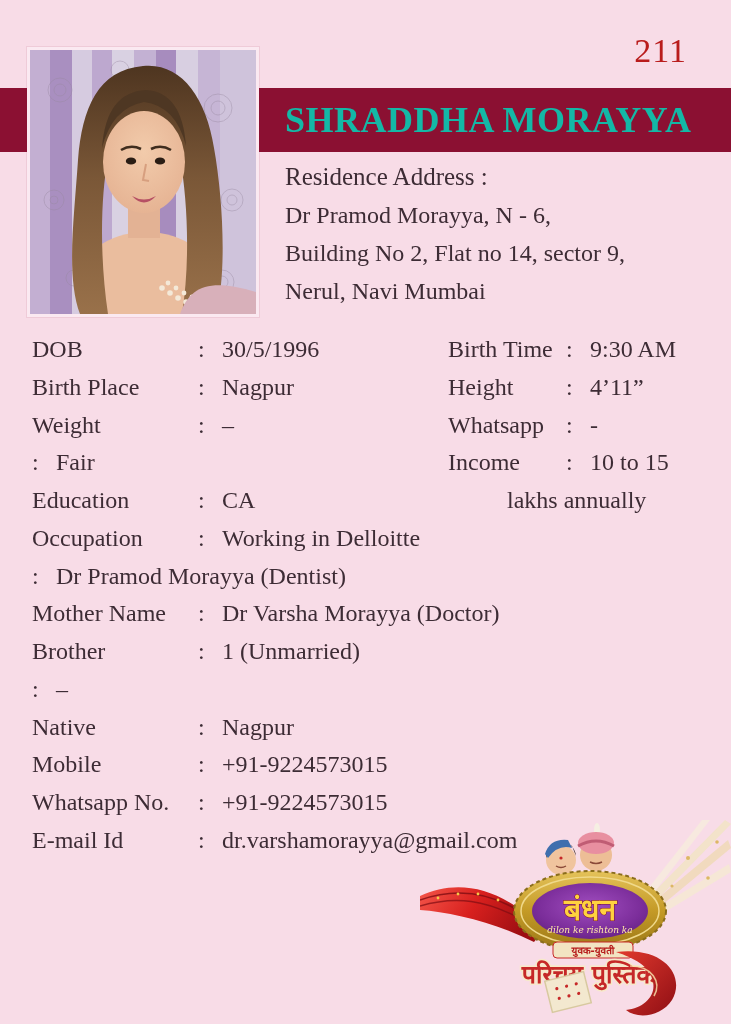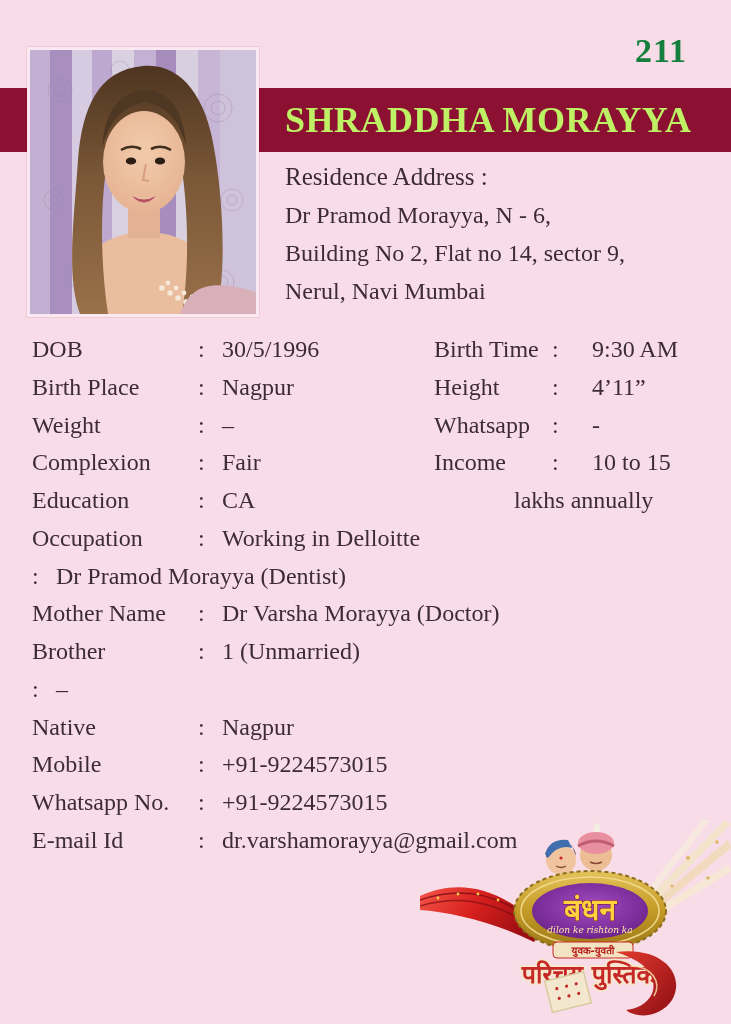--- a/index.html
+++ b/index.html
@@ -1,36 +1,36 @@
 <!DOCTYPE html>
 <html><head>
 <meta charset="utf-8">
 <style>
   html,body{margin:0;padding:0;}
   .page{position:relative;width:731px;height:1024px;background:#F8DCE7;overflow:hidden;
         font-family:"Liberation Serif","DejaVu Serif",serif;color:#3D2C35;}
-  .ref-number{position:absolute;top:32px;right:44px;font-size:34px;font-weight:bold;
-        color:#15803d;letter-spacing:1px;text-align:center;}
+  .ref-number{position:absolute;top:32px;right:44px;font-size:34px;font-weight:normal;
+        color:#b91c1c;letter-spacing:1px;text-align:center;}
   .name-bar{position:absolute;left:0;top:88px;width:731px;height:64px;background:#8B1032;}
   .name-text{position:absolute;left:285px;top:0;line-height:64px;font-size:36px;font-weight:bold;
-        color:#bef264;letter-spacing:.5px;white-space:nowrap;}
+        color:#14b8a6;letter-spacing:.5px;white-space:nowrap;}
   .photo-frame{position:absolute;left:27px;top:47px;width:232px;height:270px;background:#FBE9F1;
         padding:3px;box-sizing:border-box;box-shadow:0 0 0 1px rgba(139,16,50,.08);}
   .photo-frame svg{display:block;width:100%;height:100%;}
   .address{position:absolute;left:285px;top:158px;font-size:24px;line-height:38px;}
   .address-heading{font-weight:normal;font-size:25px;}
   .details-left{position:absolute;left:32px;top:336px;}
-  .details-right{position:absolute;left:434px;top:336px;}
+  .details-right{position:absolute;left:448px;top:336px;}
   .row{height:37.75px;display:flex;font-size:24px;white-space:nowrap;}
   .details-left .lbl{display:inline-block;width:166px;}
   .details-left .col{display:inline-block;width:24px;}
   .details-right .lbl{display:inline-block;width:118px;}
   .details-right .col{display:inline-block;width:24px;}
-  .details-right .val{margin-left:16px;}
-  .details-right .cont{margin-left:80px;}
+  .details-right .val{}
+  .details-right .cont{margin-left:59px;}
   .logo-wrap{position:absolute;left:420px;top:820px;width:311px;height:204px;text-align:right;}
   .logo-wrap svg{display:block;width:100%;height:100%;}
 </style>
 </head>
 <body>
 
 <div class="page">
 
   <div class="ref-number">211</div>
 
@@ -129,21 +129,20 @@
         <span class="lbl">Birth Place</span>
         <span class="col">:</span>
         <span class="val">Nagpur</span>
       </div>
     <div class="row">
         <span class="lbl">Weight</span>
         <span class="col">:</span>
         <span class="val">–</span>
       </div>
     <div class="row">
-        <span class="lbl">Complexion</span>
         <span class="col">:</span>
         <span class="val">Fair</span>
       </div>
     <div class="row">
         <span class="lbl">Education</span>
         <span class="col">:</span>
         <span class="val">CA</span>
       </div>
     <div class="row">
         <span class="lbl">Occupation</span>

